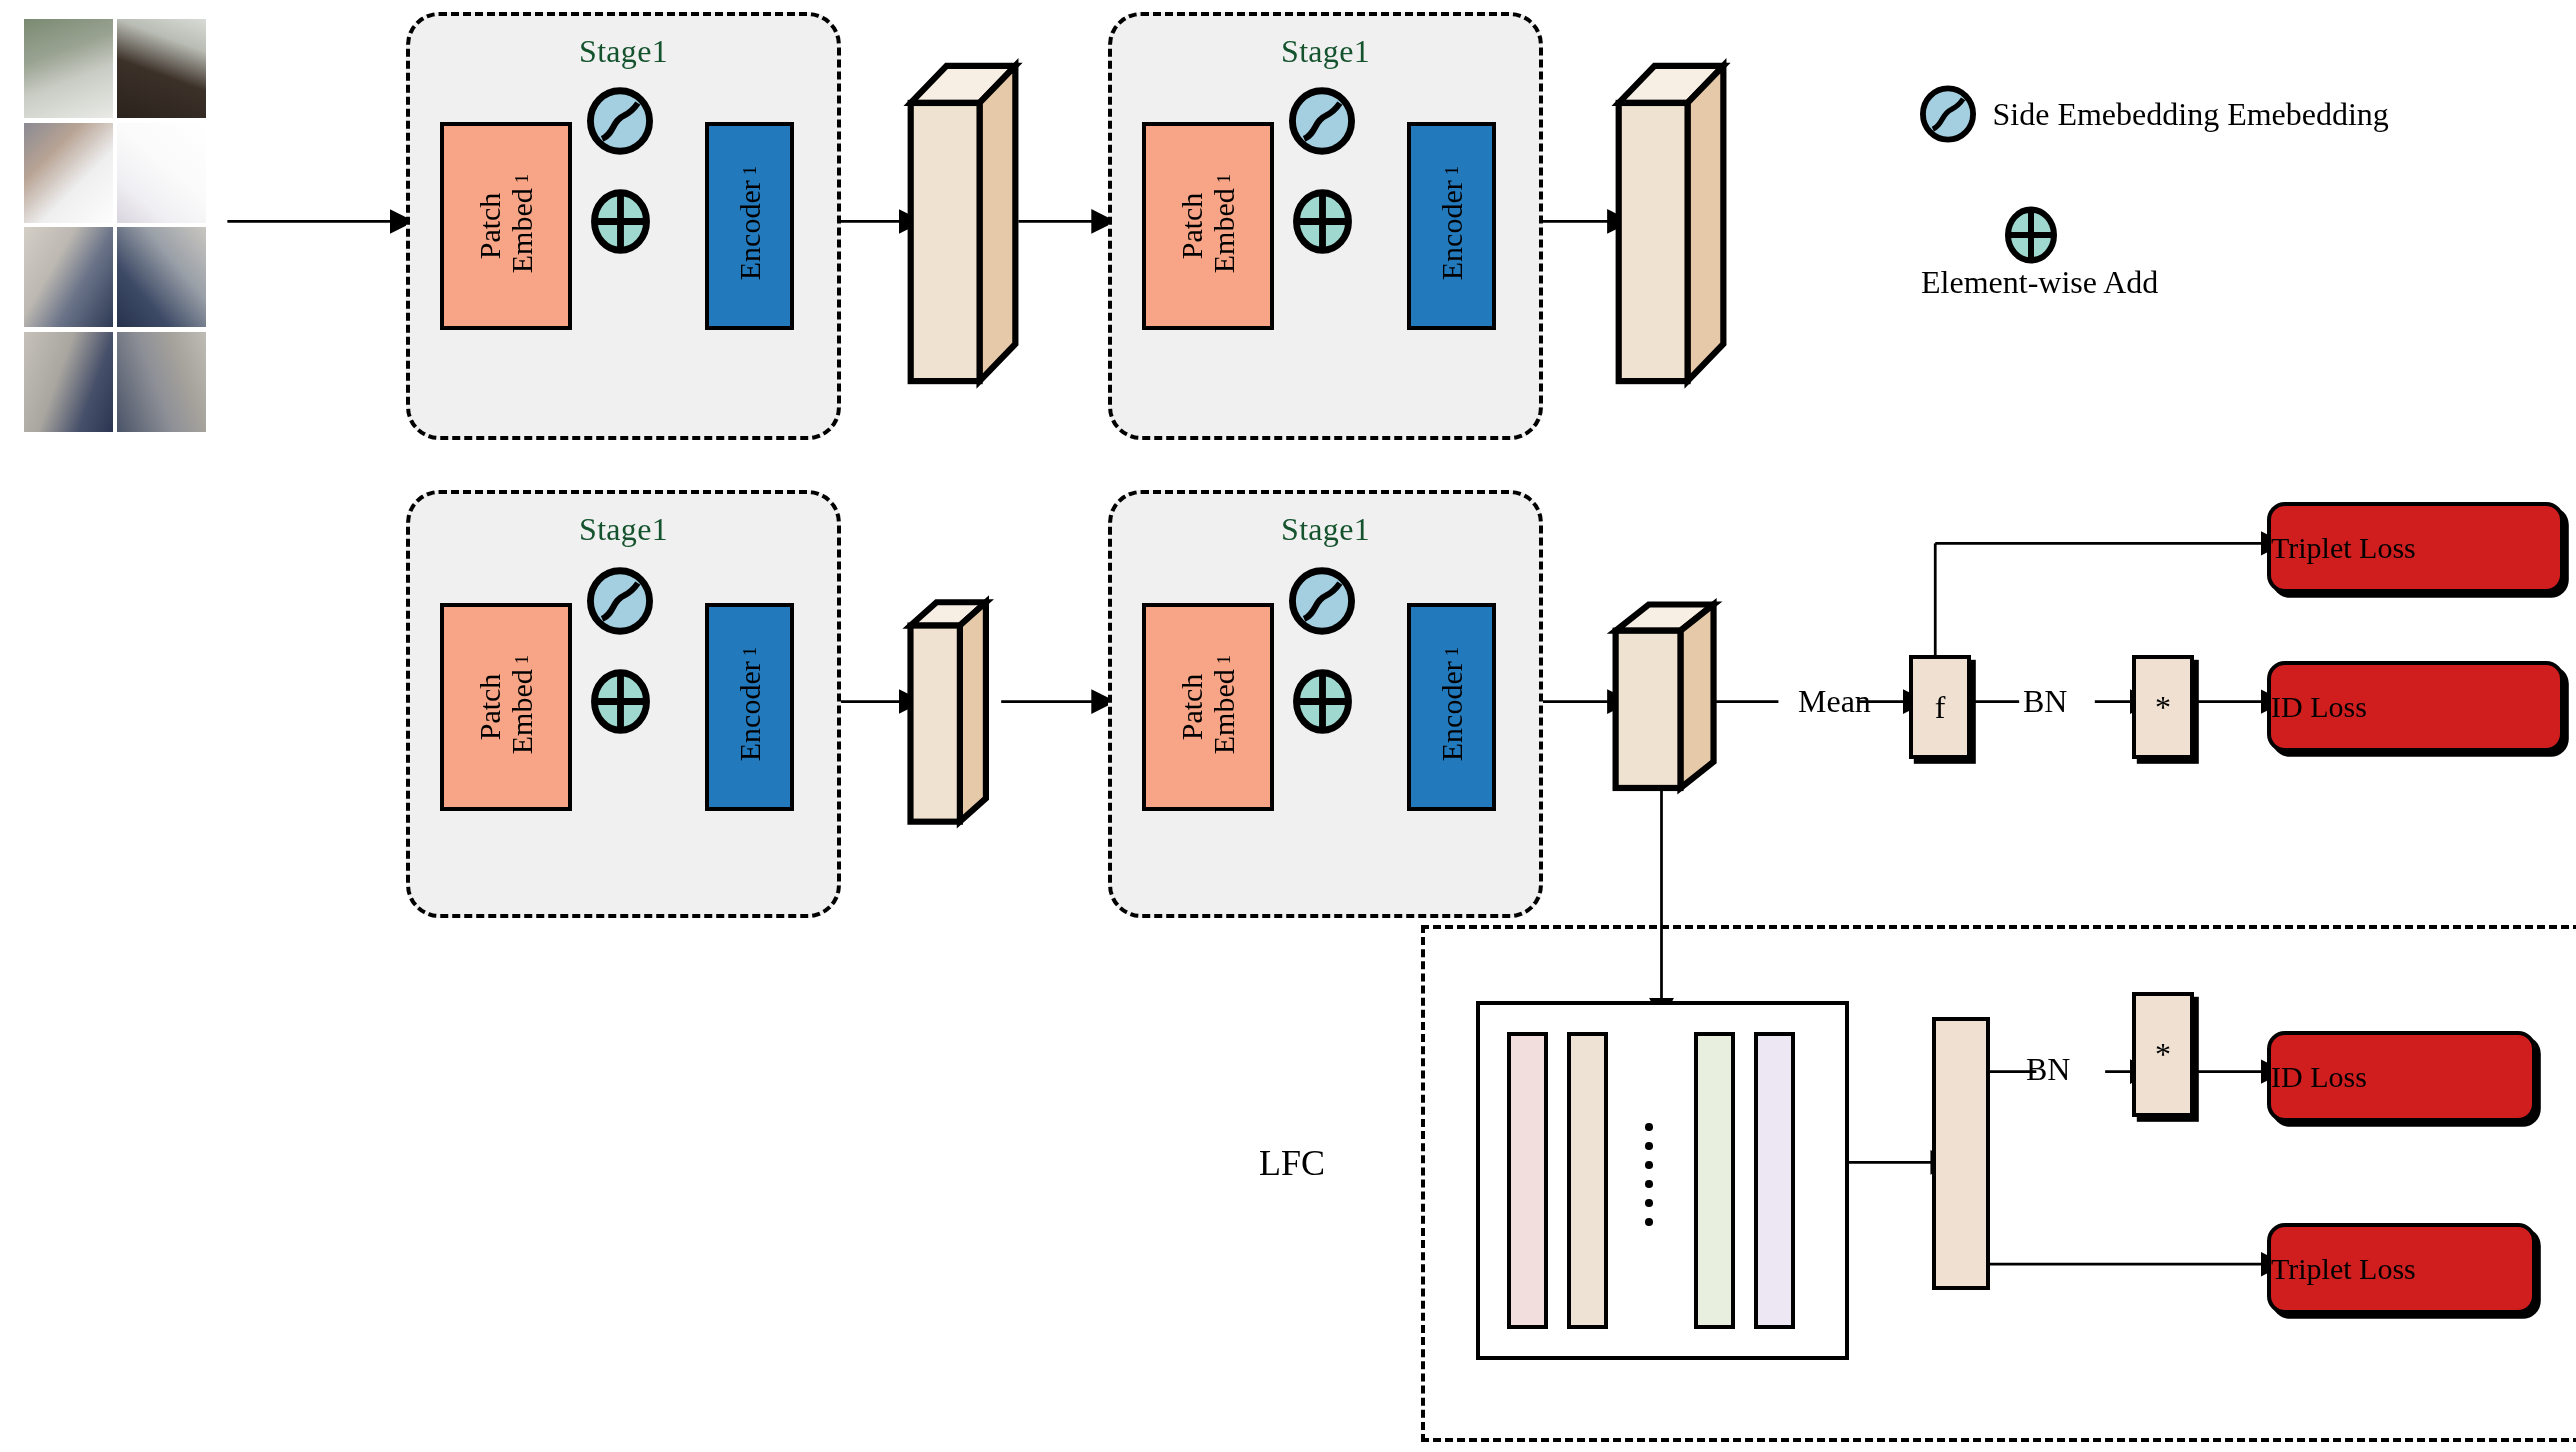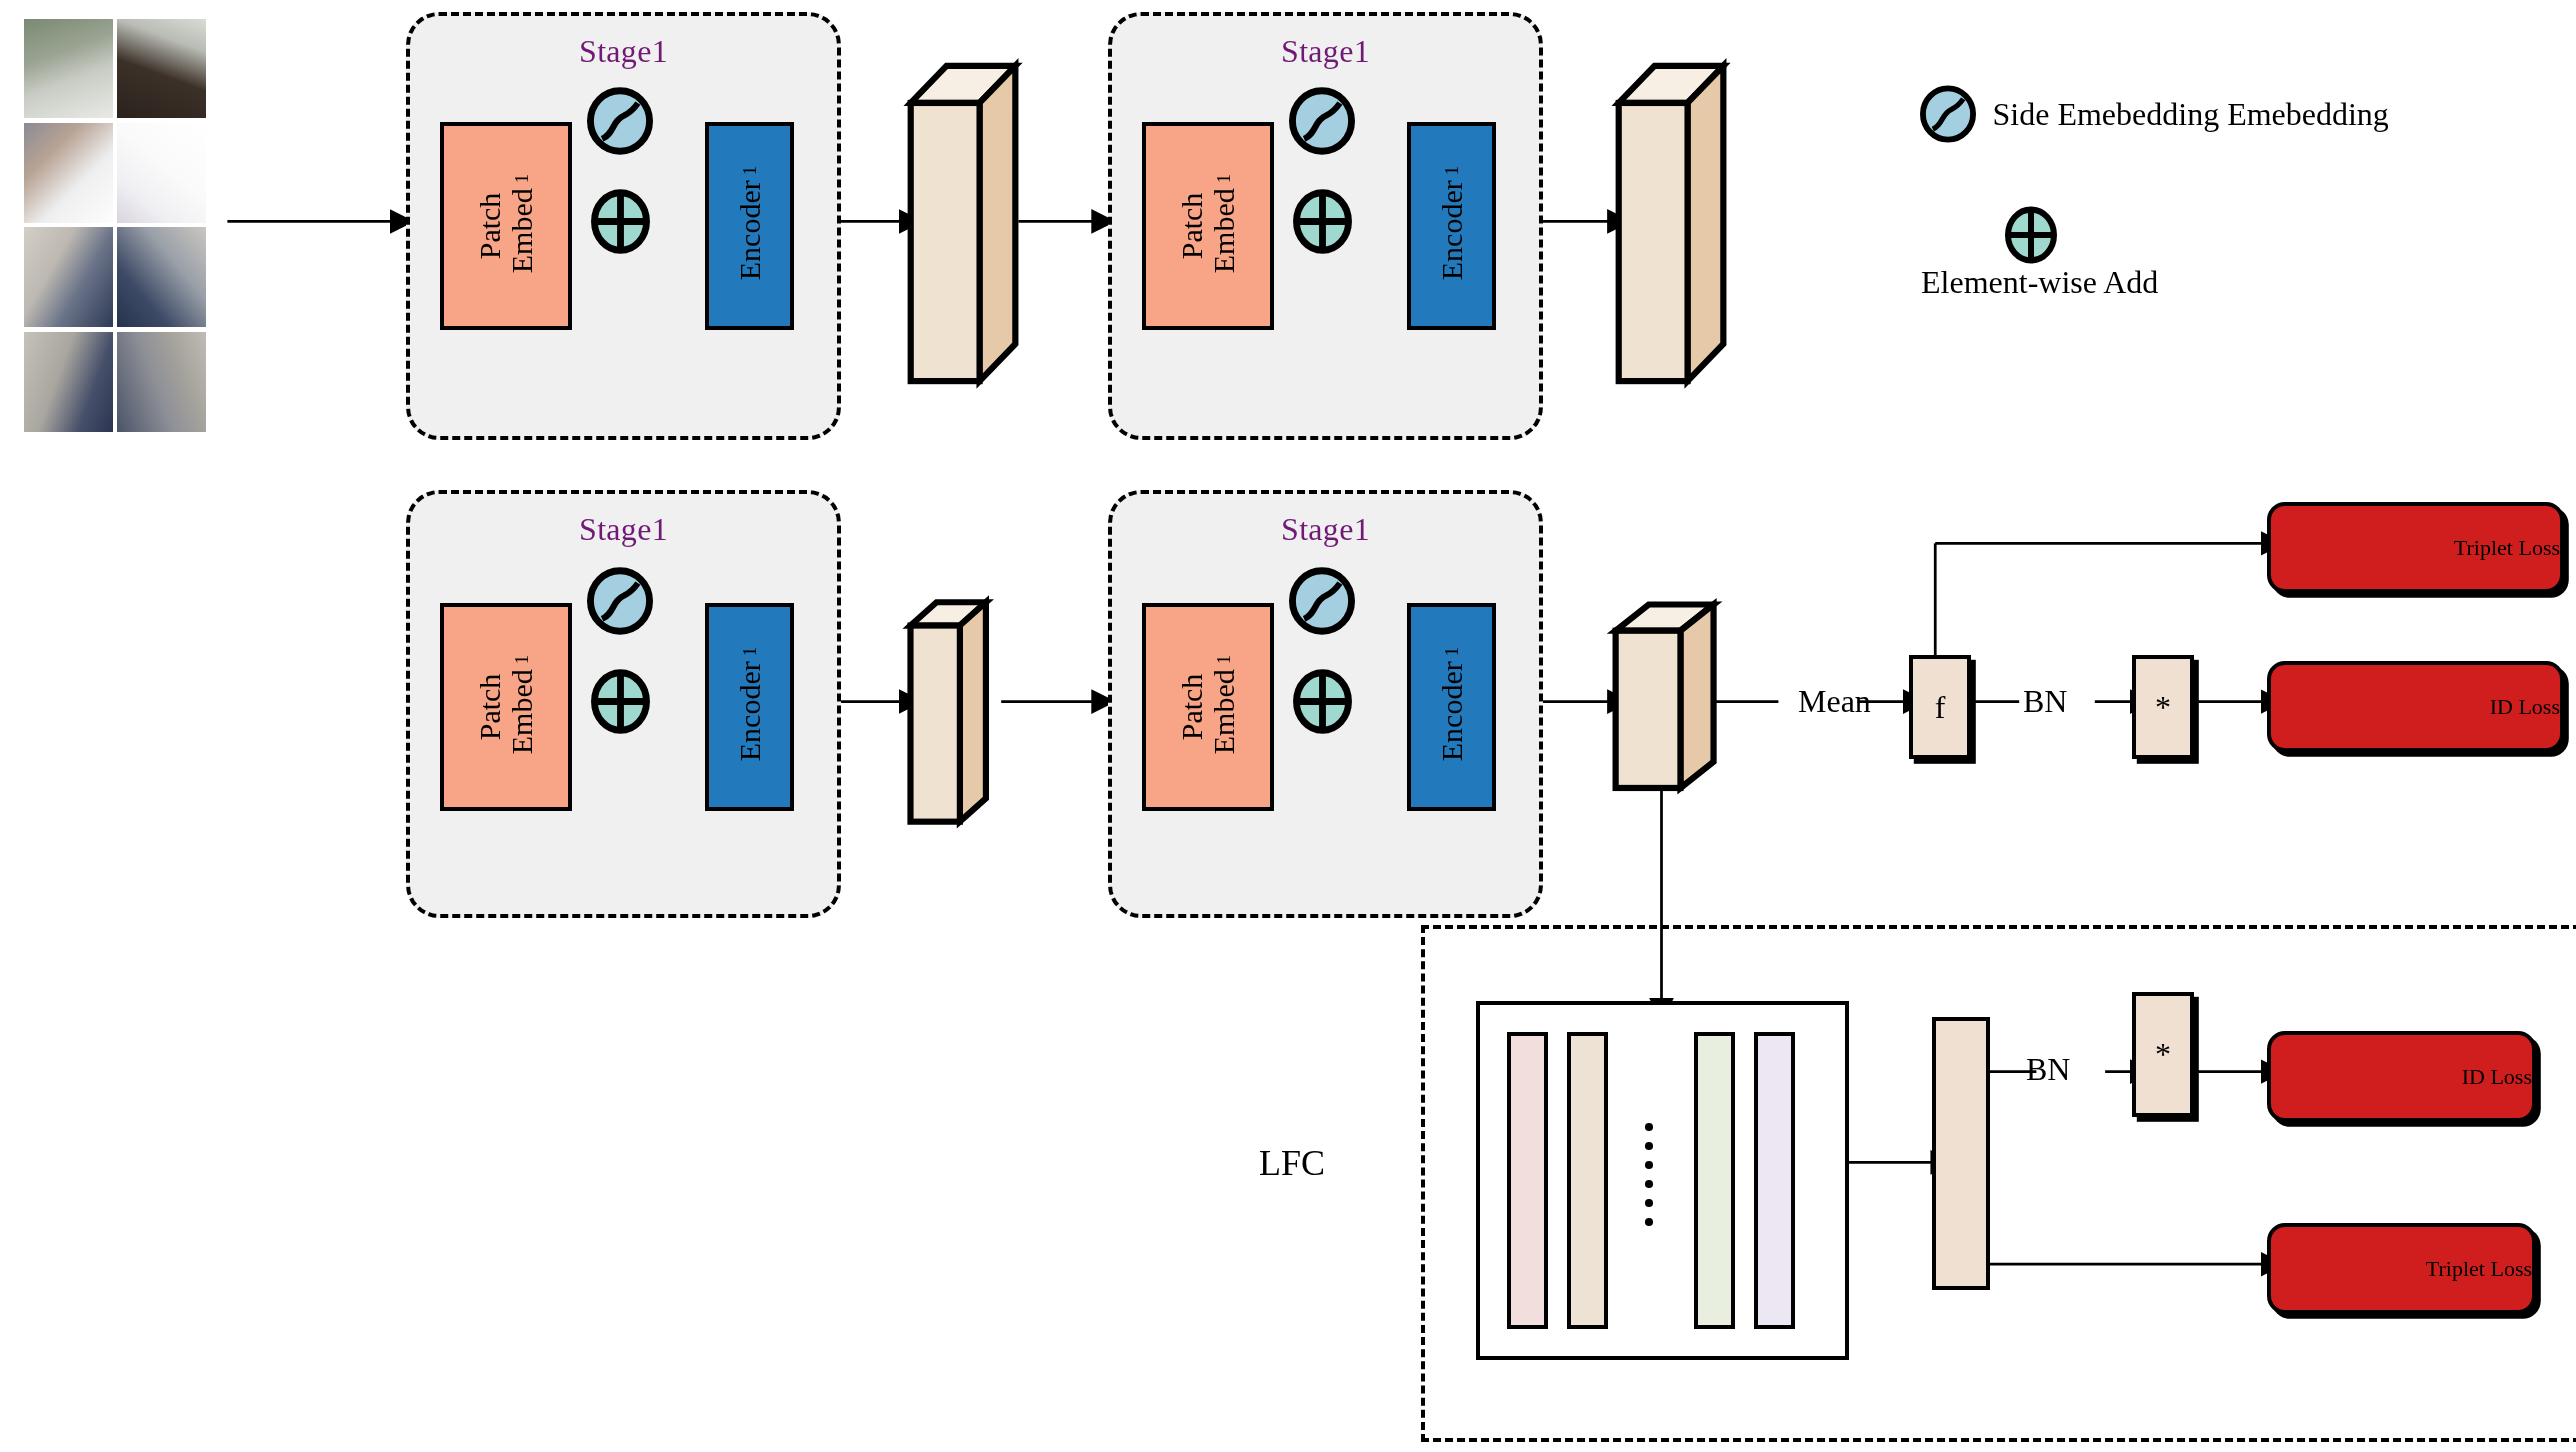--- a/index.html
+++ b/index.html
@@ -7,21 +7,21 @@
   #stage{position:relative;width:2576px;height:1452px;}
 
   
   .person{position:absolute;left:24px;top:18.6px;width:182px;height:413px;
           display:grid;grid-template-columns:1fr 1fr;grid-template-rows:1fr 1fr 1fr 1fr;
           gap:4.8px;background:#fff;}
   .pcell{position:relative;overflow:hidden;background:#b9bcae;}
 
   
   .stage-box{position:absolute;background:#F0F0F0;border:4.8px dashed #000;border-radius:33px;}
-  .stage-title{position:absolute;width:100%;text-align:center;top:16.5px;font-size:32px;color:#701a75;letter-spacing:0.3px;}
+  .stage-title{position:absolute;width:100%;text-align:center;top:16.5px;font-size:32px;color:#14532d;letter-spacing:0.3px;}
 
   .patch-embed{position:absolute;background:#F7A586;border:4.8px solid #000;
                display:flex;align-items:center;justify-content:center;}
   .patch-embed span{writing-mode:vertical-rl;transform:rotate(180deg);font-size:30px;line-height:1.06;text-align:center;white-space:pre;}
   .encoder{position:absolute;background:#2279BC;border:4.8px solid #000;
            display:flex;align-items:center;justify-content:center;}
   .encoder span{writing-mode:vertical-rl;transform:rotate(180deg);font-size:30px;white-space:nowrap;}
 
   sub{font-size:.62em;vertical-align:baseline;position:relative;top:.28em;}
 
@@ -31,21 +31,21 @@
 
   
   .cube{position:absolute;}
 
   
   .bar{position:absolute;background:#EFE0D1;border:4.8px solid #000;
        display:flex;align-items:center;justify-content:center;font-size:32px;}
 
   
   .loss{position:absolute;background:#D01E1E;border:4.1px solid #000;border-radius:18px;
-        display:flex;align-items:center;justify-content:flex-end;color:#000;font-size:22px;
+        display:flex;align-items:center;justify-content:flex-start;color:#000;font-size:30px;
         box-shadow:4.8px 4.8px 0 #000;font-family:Liberation Serif, serif;}
 
   
   .lbl{position:absolute;font-size:32px;color:#000;white-space:nowrap;}
 
   
   .lfc-dash{position:absolute;border:4.8px dashed #000;border-right:none;}
   .lfc-inner{position:absolute;background:#fff;border:4.8px solid #000;}
   .lfc-bar{position:absolute;border:4.8px solid #000;}
   .dots{position:absolute;display:flex;flex-direction:column;align-items:center;justify-content:space-between;}

